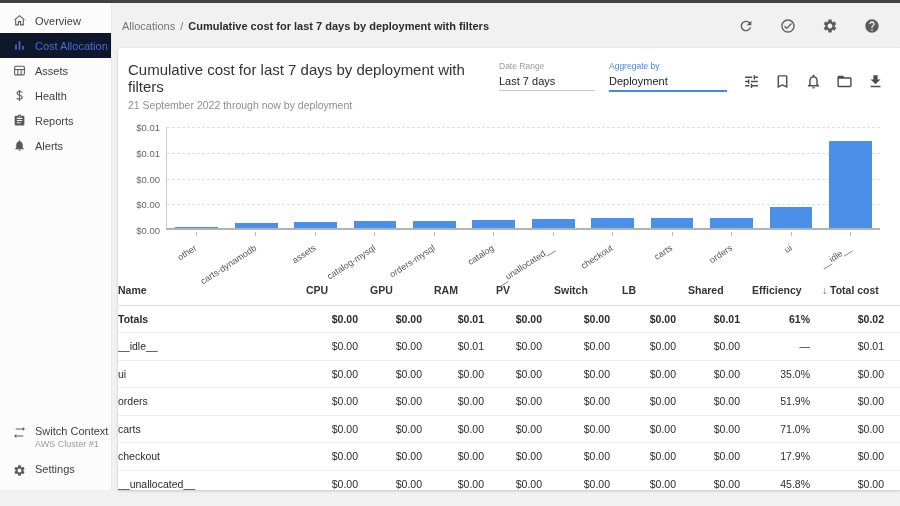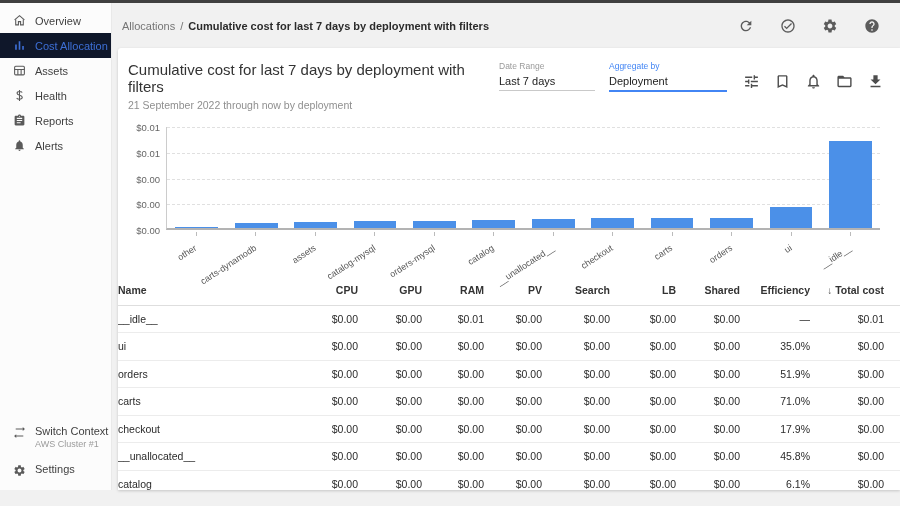--- a/index.html
+++ b/index.html
@@ -63,21 +63,21 @@
   .slot { flex: 1; display: flex; justify-content: center; align-items: flex-end; height: 100%; }
   .bar { width: 72%; max-width: 46px; background: #4b90e8; cursor: pointer; }
   .x-labels { position: absolute; left: 46px; right: 14px; top: 111px; display: flex; }
   .xslot { flex: 1; position: relative; height: 34px; }
   .xtick { position: absolute; left: 50%; top: 0; width: 1px; height: 4px; background: #bbb; }
   .xlab { position: absolute; right: 50%; top: 10px; transform: rotate(-33deg);
           transform-origin: 100% 50%; font-size: 9px; color: #555; white-space: nowrap; }
 
   
   .alloc-table { width: 100%; border-collapse: collapse; margin-top: 10px; font-size: 10.5px; }
-  .alloc-table th { font-weight: bold; color: #333; text-align: right; height: 29px;
+  .alloc-table th { font-weight: bold; color: #333; text-align: left; height: 29px;
                     padding-right: 12px; border-bottom: 1px solid #dedede; cursor: pointer;
                     white-space: nowrap; }
   .alloc-table td { text-align: right; height: 27.5px; padding-right: 12px;
                     border-bottom: 1px solid #ececec; color: #2b2b2b; white-space: nowrap; }
   .alloc-table th.c-name, .alloc-table td.c-name { text-align: left; padding-left: 0; }
   .alloc-table th.c-last, .alloc-table td.c-last { padding-right: 16px; }
   .alloc-table tr.bold td { font-weight: bold; }
   .sort-arrow { font-weight: normal; color: #555; margin-right: 3px; font-size: 10px; }
 </style>
 </head>
@@ -341,28 +341,40 @@
               <col style="width:70px">
               <col style="width:78px">
           </colgroup>
           <thead>
               <tr id="tableHead">
                 <th class="c-name">Name</th>
                 <th class="">CPU</th>
                 <th class="">GPU</th>
                 <th class="">RAM</th>
                 <th class="">PV</th>
-                <th class="">Search</th>
+                <th class="">Switch</th>
                 <th class="">LB</th>
                 <th class="">Shared</th>
                 <th class="">Efficiency</th>
                 <th class=" c-last"><span class="sort-arrow">↓</span>Total cost</th>
               </tr>
             </thead>
           <tbody id="tableBody">
+              <tr class="bold">
+                <td class="c-name">Totals</td>
+                <td>$0.00</td>
+                <td>$0.00</td>
+                <td>$0.01</td>
+                <td>$0.00</td>
+                <td>$0.00</td>
+                <td>$0.00</td>
+                <td>$0.01</td>
+                <td>61%</td>
+                <td class="c-last">$0.02</td>
+              </tr>
               <tr>
                 <td class="c-name">__idle__</td>
                 <td>$0.00</td>
                 <td>$0.00</td>
                 <td>$0.01</td>
                 <td>$0.00</td>
                 <td>$0.00</td>
                 <td>$0.00</td>
                 <td>$0.00</td>
                 <td>—</td>

